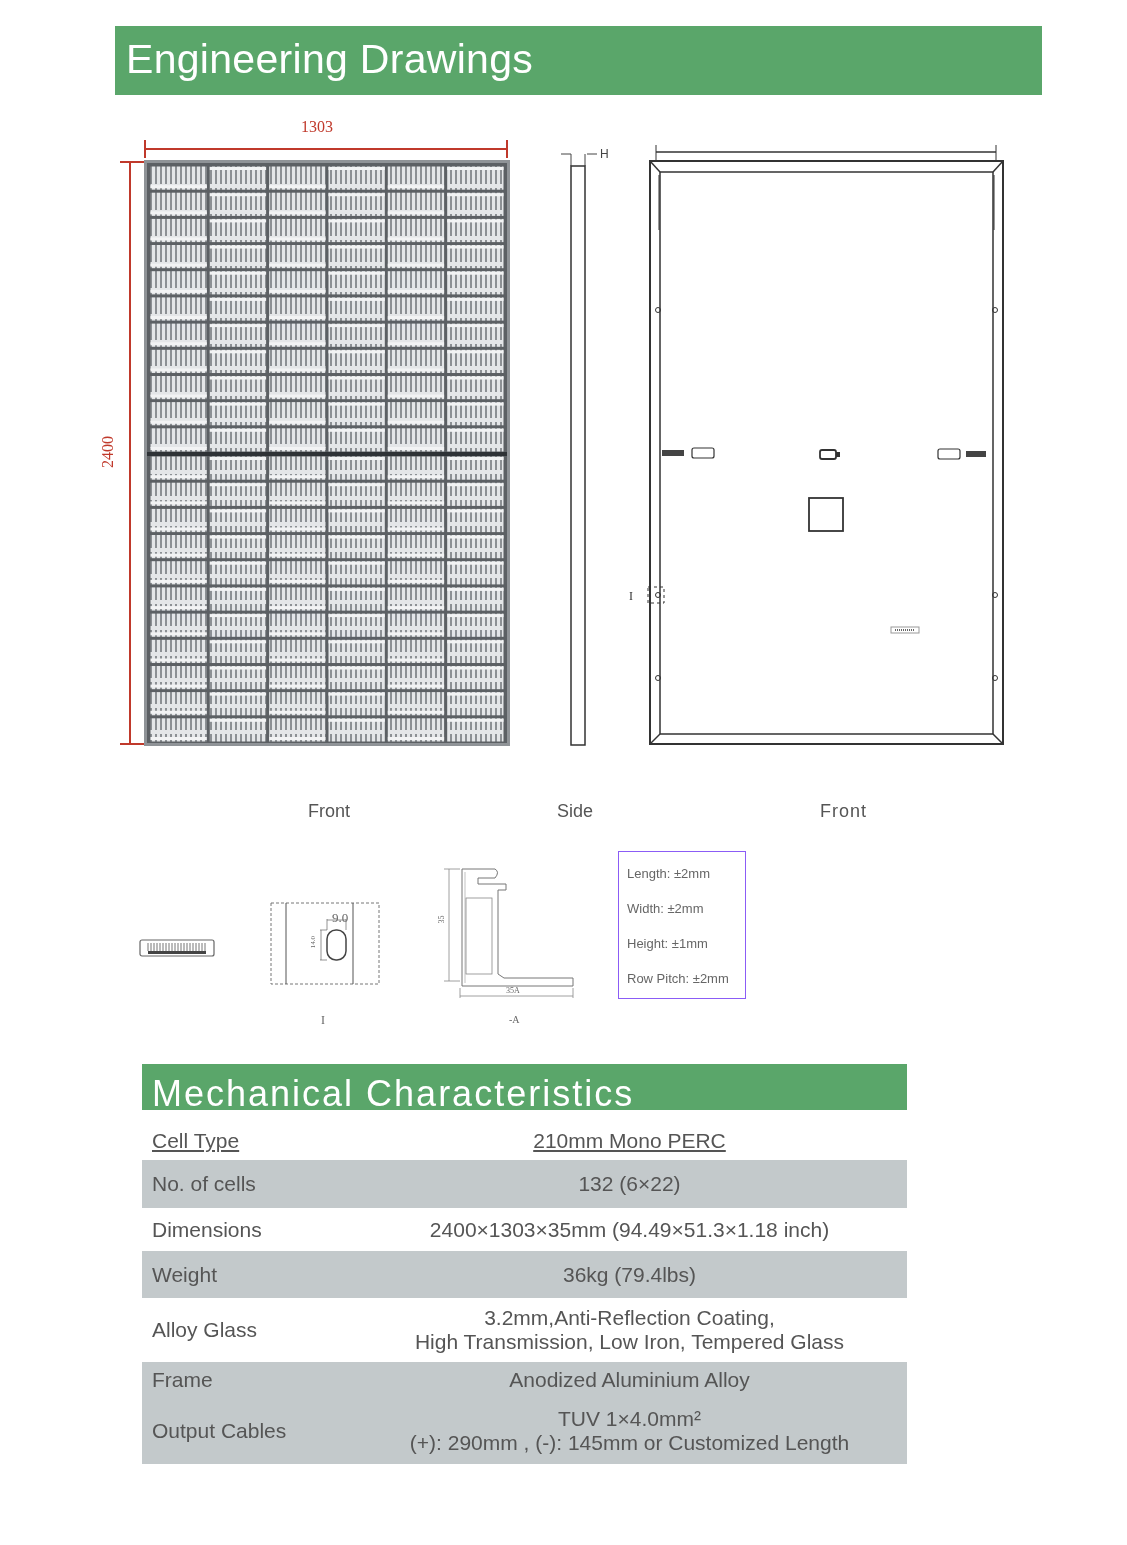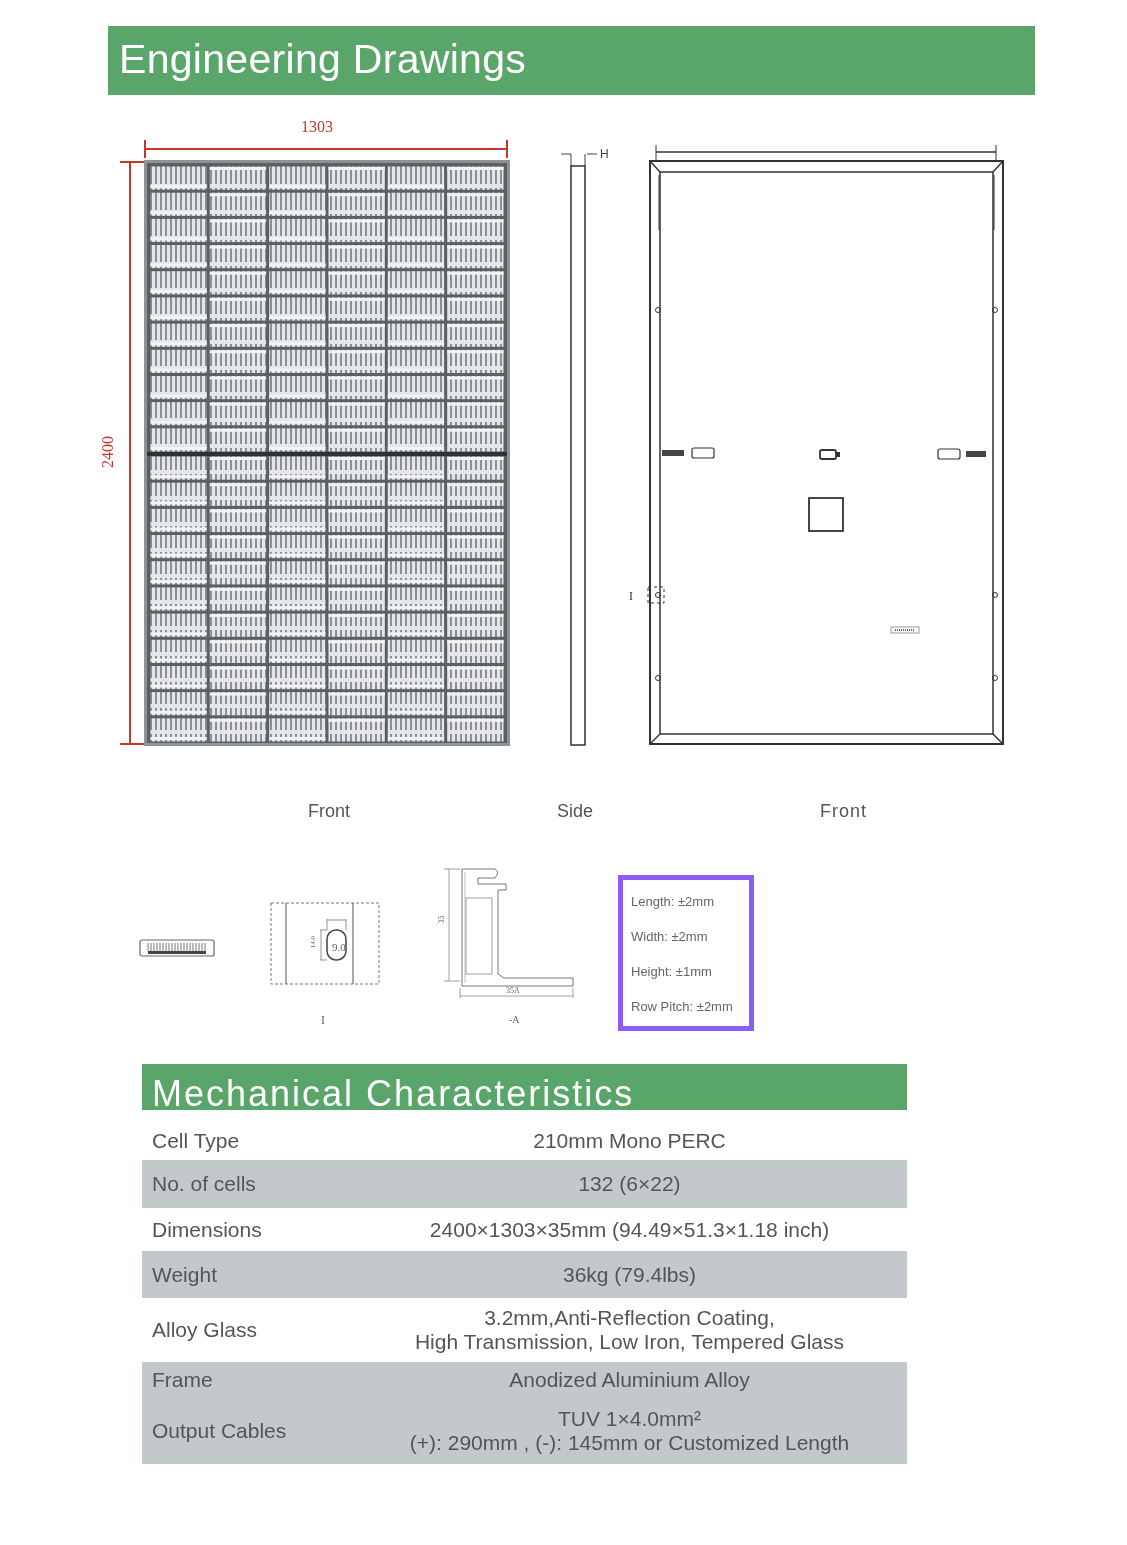--- a/index.html
+++ b/index.html
@@ -1,25 +1,25 @@
 <!DOCTYPE html>
 <html><head>
 <meta charset="utf-8">
 <style>
   html, body { margin:0; padding:0; background:#ffffff; }
   body { width:1127px; height:1545px; position:relative; overflow:hidden; font-family:"Liberation Sans", sans-serif; color:#555; }
   .banner { position:absolute; background:#5aa66a; color:#fff; }
   .banner span { position:absolute; white-space:nowrap; }
-  #eng-banner { left:108px; top:26px; width:927px; height:69px; }
+  #eng-banner { left:115px; top:26px; width:927px; height:69px; }
   #eng-banner span { left:11px; top:10px; font-size:41px; letter-spacing:0.3px; }
   #mech-banner { left:142px; top:1064px; width:765px; height:46px; }
   #mech-banner span { left:10px; top:9px; font-size:36px; letter-spacing:2px; }
   .dim-red { position:absolute; color:#c0392b; font-family:"Liberation Serif", serif; font-size:16px; }
   .view-label { position:absolute; font-size:18px; color:#555; }
-  .tol-box { position:absolute; left:618px; top:851px; width:126px; height:146px; border:5px solid #8b5cf6;margin-top:24px; }
+  .tol-box { position:absolute; left:618px; top:851px; width:126px; height:146px; border:1px solid #8b5cf6; }
   .tol-box div { position:absolute; left:8px; font-size:13px; color:#666; white-space:nowrap; }
   .small-label { position:absolute; font-size:11px; color:#666; font-family:"Liberation Serif", serif; }
   table.spec { position:absolute; left:142px; top:1122px; width:765px; border-collapse:collapse; font-size:21px; color:#555; }
   table.spec td { padding:0 10px; vertical-align:middle; }
   table.spec td.lbl { width:190px; }
   table.spec td.val { text-align:center; }
   .grey { background:#c3c9cb; }
   .white { background:#ffffff; }
   svg { position:absolute; }
 </style>
@@ -395,21 +395,21 @@
   <line x1="16" y1="1" x2="16" y2="82" stroke="#555"></line>
   <line x1="83" y1="1" x2="83" y2="82" stroke="#555"></line>
   <rect x="57" y="28" width="19" height="30" rx="9" fill="none" stroke="#444" stroke-width="1.5"></rect>
   <line x1="57" y1="17" x2="57" y2="28" stroke="#666" stroke-width="0.7"></line>
   <line x1="76" y1="17" x2="76" y2="28" stroke="#666" stroke-width="0.7"></line>
   <line x1="57" y1="18" x2="76" y2="18" stroke="#666" stroke-width="0.7"></line>
   <line x1="50" y1="28" x2="57" y2="28" stroke="#666" stroke-width="0.7"></line>
   <line x1="50" y1="58" x2="57" y2="58" stroke="#666" stroke-width="0.7"></line>
   <line x1="51" y1="28" x2="51" y2="58" stroke="#666" stroke-width="0.7"></line>
 </svg>
-<div class="small-label" style="left:332px; top:941px; font-size:11px;">9.0</div>
+<div class="small-label" style="left:332px; top:910px; font-size:13px;">9.0</div>
 <div class="small-label" style="left:307px; top:938px; font-size:7px; transform:rotate(-90deg);">14.0</div>
 
 <svg style="left:440px; top:866px;" width="140" height="135">
   <line x1="4" y1="3" x2="20" y2="3" stroke="#888" stroke-width="0.8"></line>
   <line x1="4" y1="115" x2="20" y2="115" stroke="#888" stroke-width="0.8"></line>
   <line x1="9" y1="3" x2="9" y2="115" stroke="#888" stroke-width="0.8"></line>
   <path d="M22,3 L55,3 Q60,6 55,12 L38,12 L38,18 L66,18 L66,24 L58,24 L58,108 L64,112 L133,112 L133,120 L22,120 Z" fill="none" stroke="#777" stroke-width="1"></path>
   <path d="M25,6 L25,117" stroke="#999" stroke-width="0.6"></path>
   <rect x="26" y="32" width="26" height="76" fill="none" stroke="#888" stroke-width="0.8"></rect>
   <line x1="20" y1="122" x2="20" y2="132" stroke="#888" stroke-width="0.8"></line>
@@ -428,21 +428,21 @@
   <div style="top:84px;">Height: ±1mm</div>
   <div style="top:119px;">Row Pitch: ±2mm</div>
 </div>
 
 <div id="mech-banner" class="banner">
   <span>Mechanical Characteristics</span>
 </div>
 
 <table class="spec">
   <tbody>
-      <tr class="white" style="height:38px;">
+      <tr class="white" style="height:38px;text-decoration:underline;">
     <td class="lbl">Cell  Type</td>
     <td class="val">210mm Mono PERC</td>
   </tr>
   <tr class="grey" style="height:48px;">
     <td class="lbl">No. of cells</td>
     <td class="val">132 (6×22)</td>
   </tr>
   <tr class="white" style="height:43px;">
     <td class="lbl">Dimensions</td>
     <td class="val">2400×1303×35mm (94.49×51.3×1.18 inch)</td>

